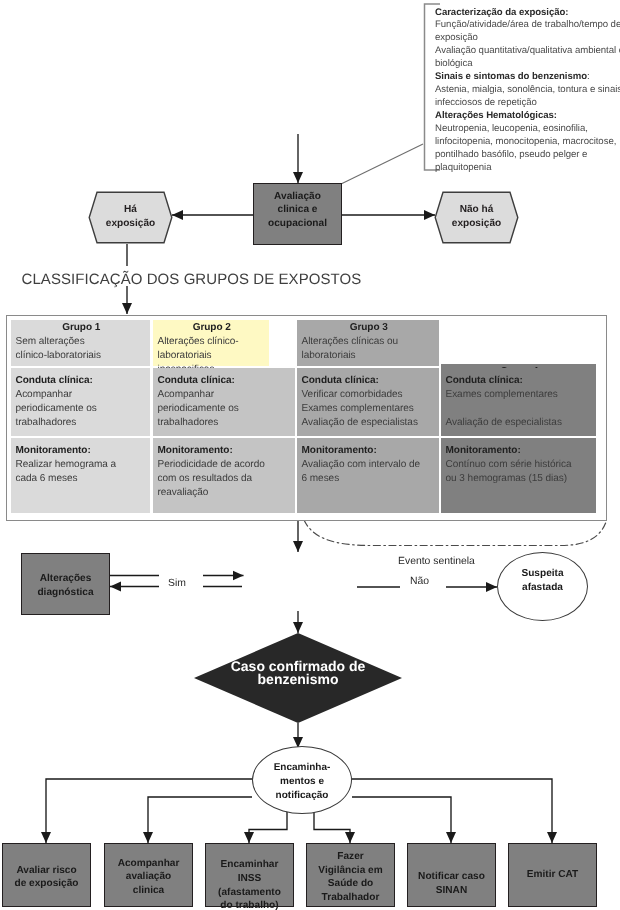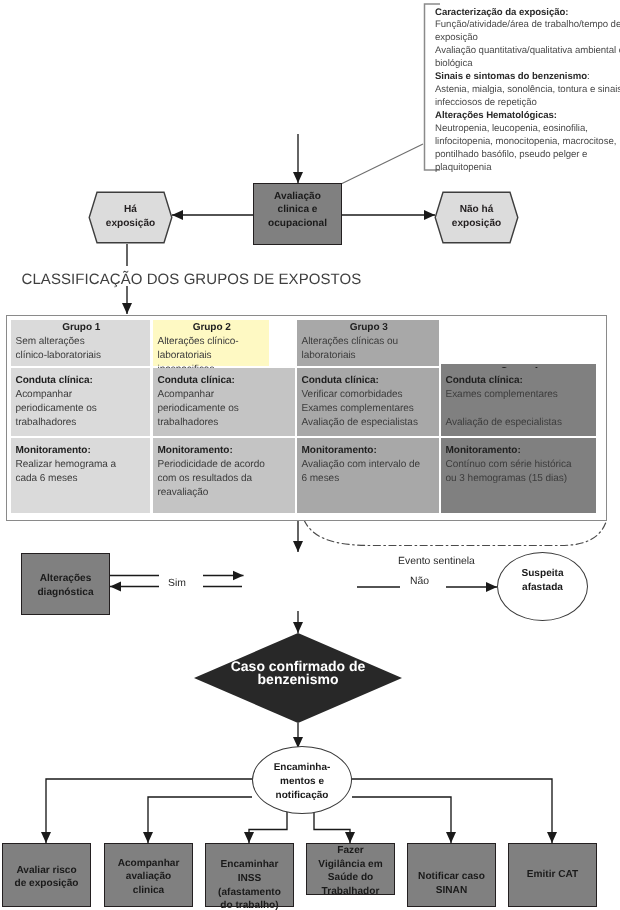--- a/index.html
+++ b/index.html
@@ -259,21 +259,21 @@
   <div id="actions">
       <div class="node boxgrey" style="left: 2px; top: 843px; width: 89px; height: 64px; font-size: 10.1px; line-height: 13.6px; padding-top: 4.5px;">
         <span class="txt"><span>Avaliar risco</span><br><span>de exposição</span></span>
       </div>
       <div class="node boxgrey" style="left: 104px; top: 843px; width: 89px; height: 64px; font-size: 10.1px; line-height: 13.6px; padding-top: 4.5px;">
         <span class="txt"><span>Acompanhar</span><br><span>avaliação</span><br><span>clinica</span></span>
       </div>
       <div class="node boxgrey" style="left: 205px; top: 843px; width: 89px; height: 64px; font-size: 10.1px; line-height: 13.6px; padding-top: 21px;">
         <span class="txt"><span>Encaminhar</span><br><span>INSS</span><br><span>(afastamento</span><br><span>do trabalho)</span></span>
       </div>
-      <div class="node boxgrey" style="left: 306px; top: 843px; width: 89px; height: 52px; font-size: 10.1px; line-height: 13.6px; padding-top: 4.5px;">
+      <div class="node boxgrey" style="left: 306px; top: 843px; width: 89px; height: 64px; font-size: 10.1px; line-height: 13.6px; padding-top: 4.5px;">
         <span class="txt"><span>Fazer</span><br><span>Vigilância em</span><br><span>Saúde do</span><br><span>Trabalhador</span></span>
       </div>
       <div class="node boxgrey" style="left: 407px; top: 843px; width: 89px; height: 64px; font-size: 10.1px; line-height: 13.6px; padding-top: 17px;">
         <span class="txt"><span>Notificar caso</span><br><span>SINAN</span></span>
       </div>
       <div class="node boxgrey" style="left: 508px; top: 843px; width: 89px; height: 64px; font-size: 10.1px; line-height: 13.6px; padding-top: 0;">
         <span class="txt"><span>Emitir CAT</span></span>
       </div>
     </div>
 </div>

